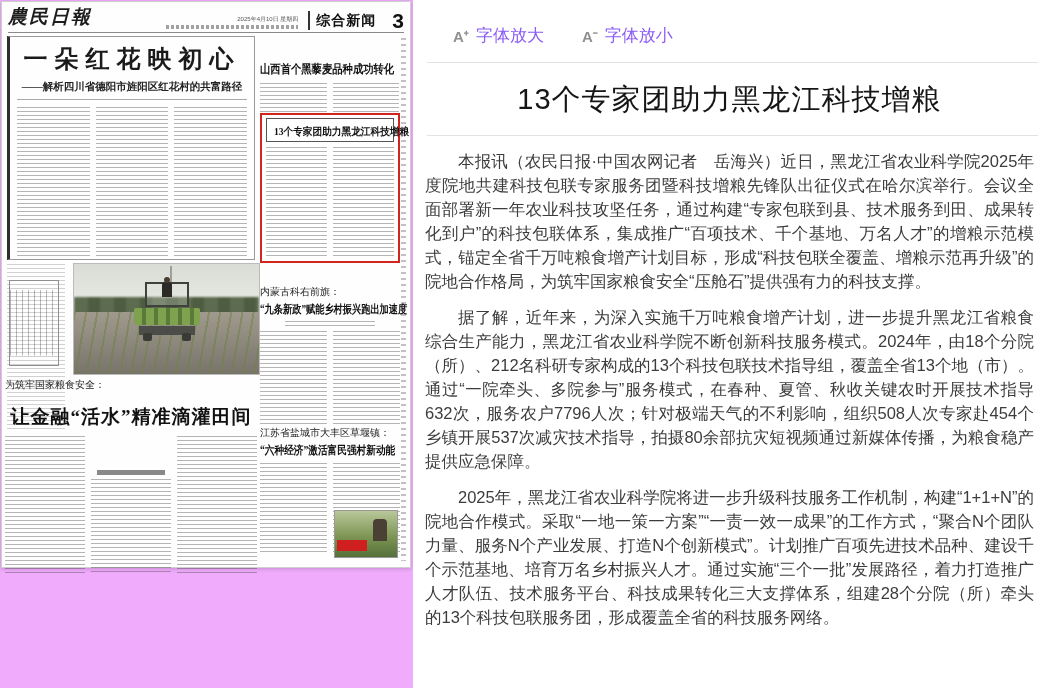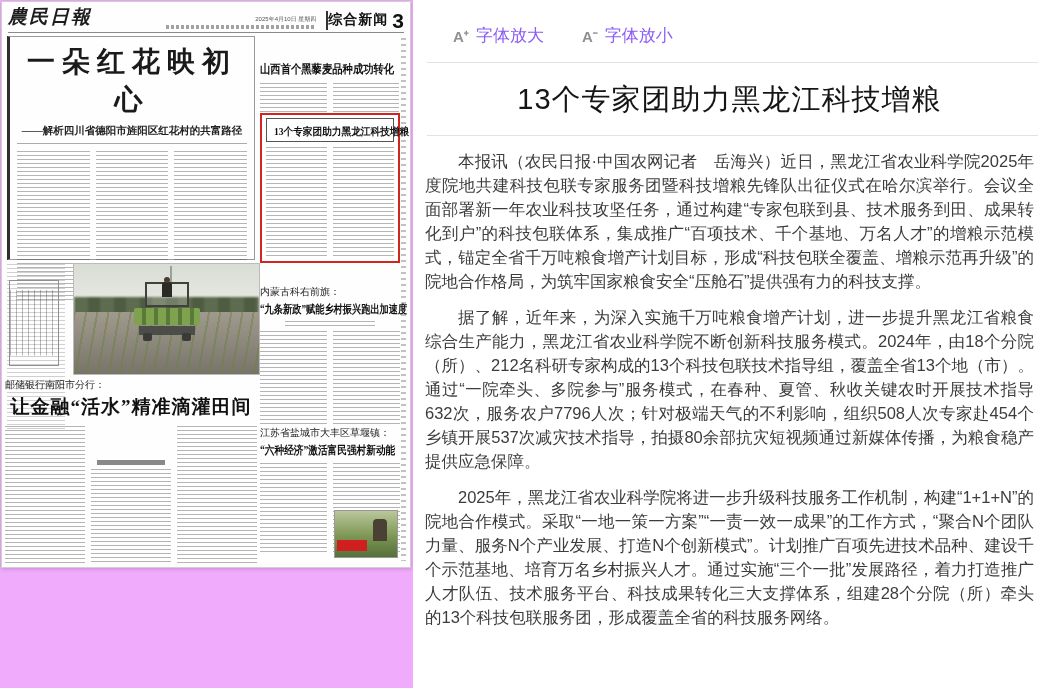--- a/index.html
+++ b/index.html
@@ -14,36 +14,36 @@
 
   
   .np-masthead { position:absolute; left:6px; right:6px; top:3px; height:25px;
                  display:flex; align-items:flex-end; }
   .np-logo { font-family:"Liberation Serif", serif; font-weight:bold; font-style:italic;
              font-size:19px; color:#1d1d1d; letter-spacing:2px; width:128px; }
   .np-info { flex:1; text-align:right; padding-right:10px; padding-bottom:1px; }
   .np-info-date { font-size:6px; color:#555; line-height:7px; }
   .np-info-sim { height:4px; margin-top:2px; margin-left:30px;
                  background:repeating-linear-gradient(to right, rgba(70,70,70,.5) 0 3px, transparent 3px 5px); }
-  .np-section { display:flex; align-items:flex-start; gap:4px; border-left:2px solid #333; }
+  .np-section { display:flex; align-items:center; gap:16px; border-left:2px solid #333; padding-left:6px; }
   .np-section-label { font-size:14px; font-weight:bold; color:#111; letter-spacing:1px; }
   .np-page-num { font-size:21px; font-weight:bold; color:#111; line-height:19px; }
   .np-rule { position:absolute; left:6px; right:6px; top:30px; border-top:1px solid #8a8a8a; }
 
   
   .sim { background:repeating-linear-gradient(to bottom, rgba(70,70,70,.40) 0 1.5px, transparent 1.5px 4px); }
   .sim-light { background:repeating-linear-gradient(to bottom, rgba(90,90,90,.28) 0 1.5px, transparent 1.5px 4px); }
   .cols { display:flex; gap:6px; }
   .cols > div { flex:1; }
 
   
   .np-main { position:absolute; left:5px; top:34px; width:248px; height:224px;
              border:1px solid #9a9a9a; border-left:3px solid #2e2e2e; padding:6px 7px 5px; }
   .np-main-title { text-align:center; font-family:"Liberation Serif", serif; font-weight:bold;
-                   font-size:28px; color:#1a1a1a; letter-spacing:7px; }
+                   font-size:24px; color:#1a1a1a; letter-spacing:7px; }
   .np-main-sub { text-align:center; font-family:"Liberation Serif", serif; font-weight:bold;
                  font-size:10.5px; color:#222; margin-top:5px; padding-bottom:5px;
                  border-bottom:1px solid #aaa; }
   .np-main-cols { margin-top:7px; height:150px; }
 
   
   .np-leftcol { position:absolute; left:5px; top:262px; width:58px; height:168px; }
   .np-quote { position:absolute; left:2px; top:16px; width:50px; height:86px;
               border:1px solid #8f8f8f;
               background:repeating-linear-gradient(to right, rgba(60,60,60,.35) 0 1px, transparent 1px 6px);
@@ -97,21 +97,21 @@
   .ph-trays { width:66px; height:17px; margin-top:1px; border-radius:2px;
               background:repeating-linear-gradient(90deg,#7fa24f 0 8px,#5a7a39 8px 12px); }
   .ph-base { width:56px; height:9px; margin:1px auto 0; background:#4c4c48; position:relative; }
   .ph-base::before,.ph-base::after { content:""; position:absolute; bottom:-6px; width:9px; height:8px;
               background:#3a3a36; border-radius:2px; }
   .ph-base::before { left:4px; } .ph-base::after { right:4px; }
 
   
   .np-bank { position:absolute; left:3px; top:376px; width:252px; }
   .np-bank-title { text-align:center; font-family:"Liberation Serif", serif; font-weight:bold;
-                   font-size:19px; color:#111; letter-spacing:1px; margin-top:2px; }
+                   font-size:19px; color:#111; letter-spacing:1px; margin-top:12px; }
   .np-bank .cols { margin-top:6px; height:138px; }
   .np-subhead { height:5px; margin:0 6px 4px; background:rgba(40,40,40,.55); }
 
   
   .np-js { position:absolute; left:258px; top:424px; width:140px; height:134px; }
   .np-js-title { font-family:"Liberation Serif", serif; font-weight:bold; font-size:11.5px;
                  color:#111; white-space:nowrap; display:inline-block;
                  transform:scaleX(.84); transform-origin:left; margin-top:3px; }
   .np-js .cols { margin-top:5px; height:92px; }
   .mini-photo { position:absolute; right:2px; bottom:2px; width:64px; height:48px;
@@ -218,21 +218,21 @@
       <div class="ph-machine">
         <div class="ph-cab">
           <div class="ph-person"></div>
         </div>
         <div class="ph-trays"></div>
         <div class="ph-base"></div>
       </div>
     </div>
 
     <div class="np-bank">
-      <div class="np-kicker">邮储银行南阳市分行：</div>
+      <div class="np-kicker">为筑牢国家粮食安全：</div>
       <div class="np-bank-title">让金融“活水”精准滴灌田间</div>
       <div class="cols">
         <div class="sim"></div>
         <div>
           <div class="np-subhead" style="margin-top:34px;"></div>
           <div class="sim" style="height:96px;"></div>
         </div>
         <div class="sim"></div>
       </div>
     </div>

